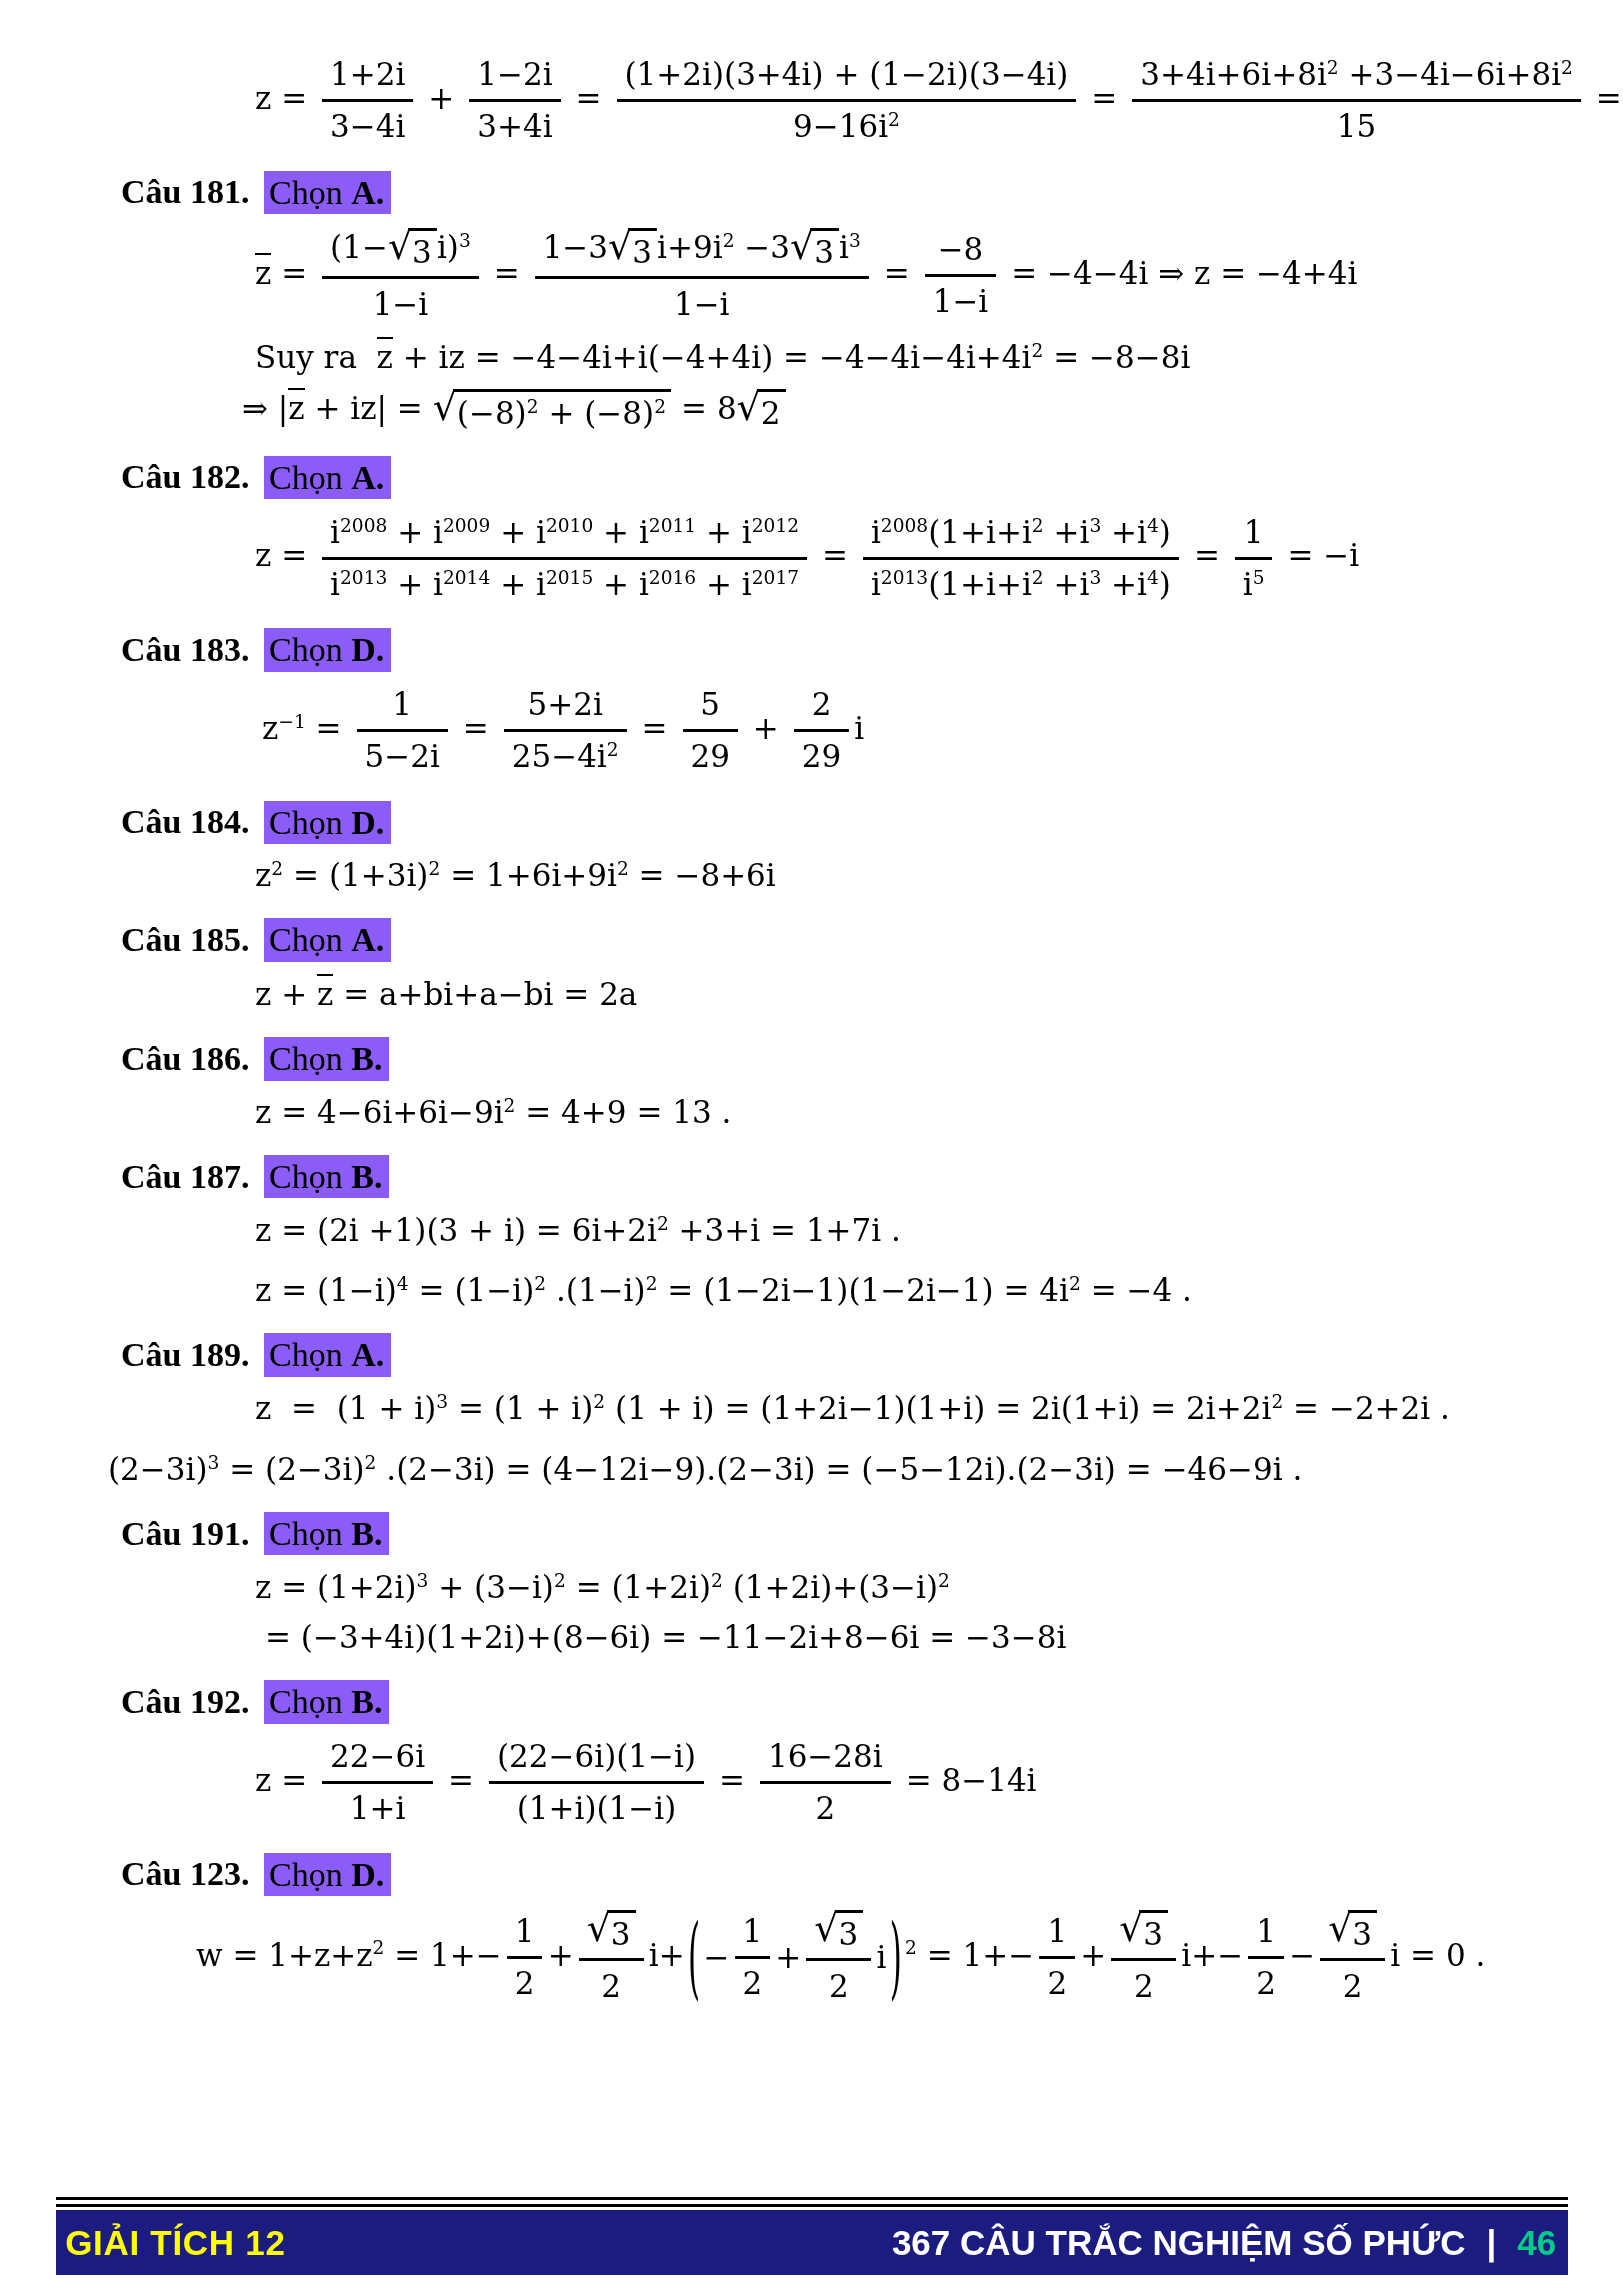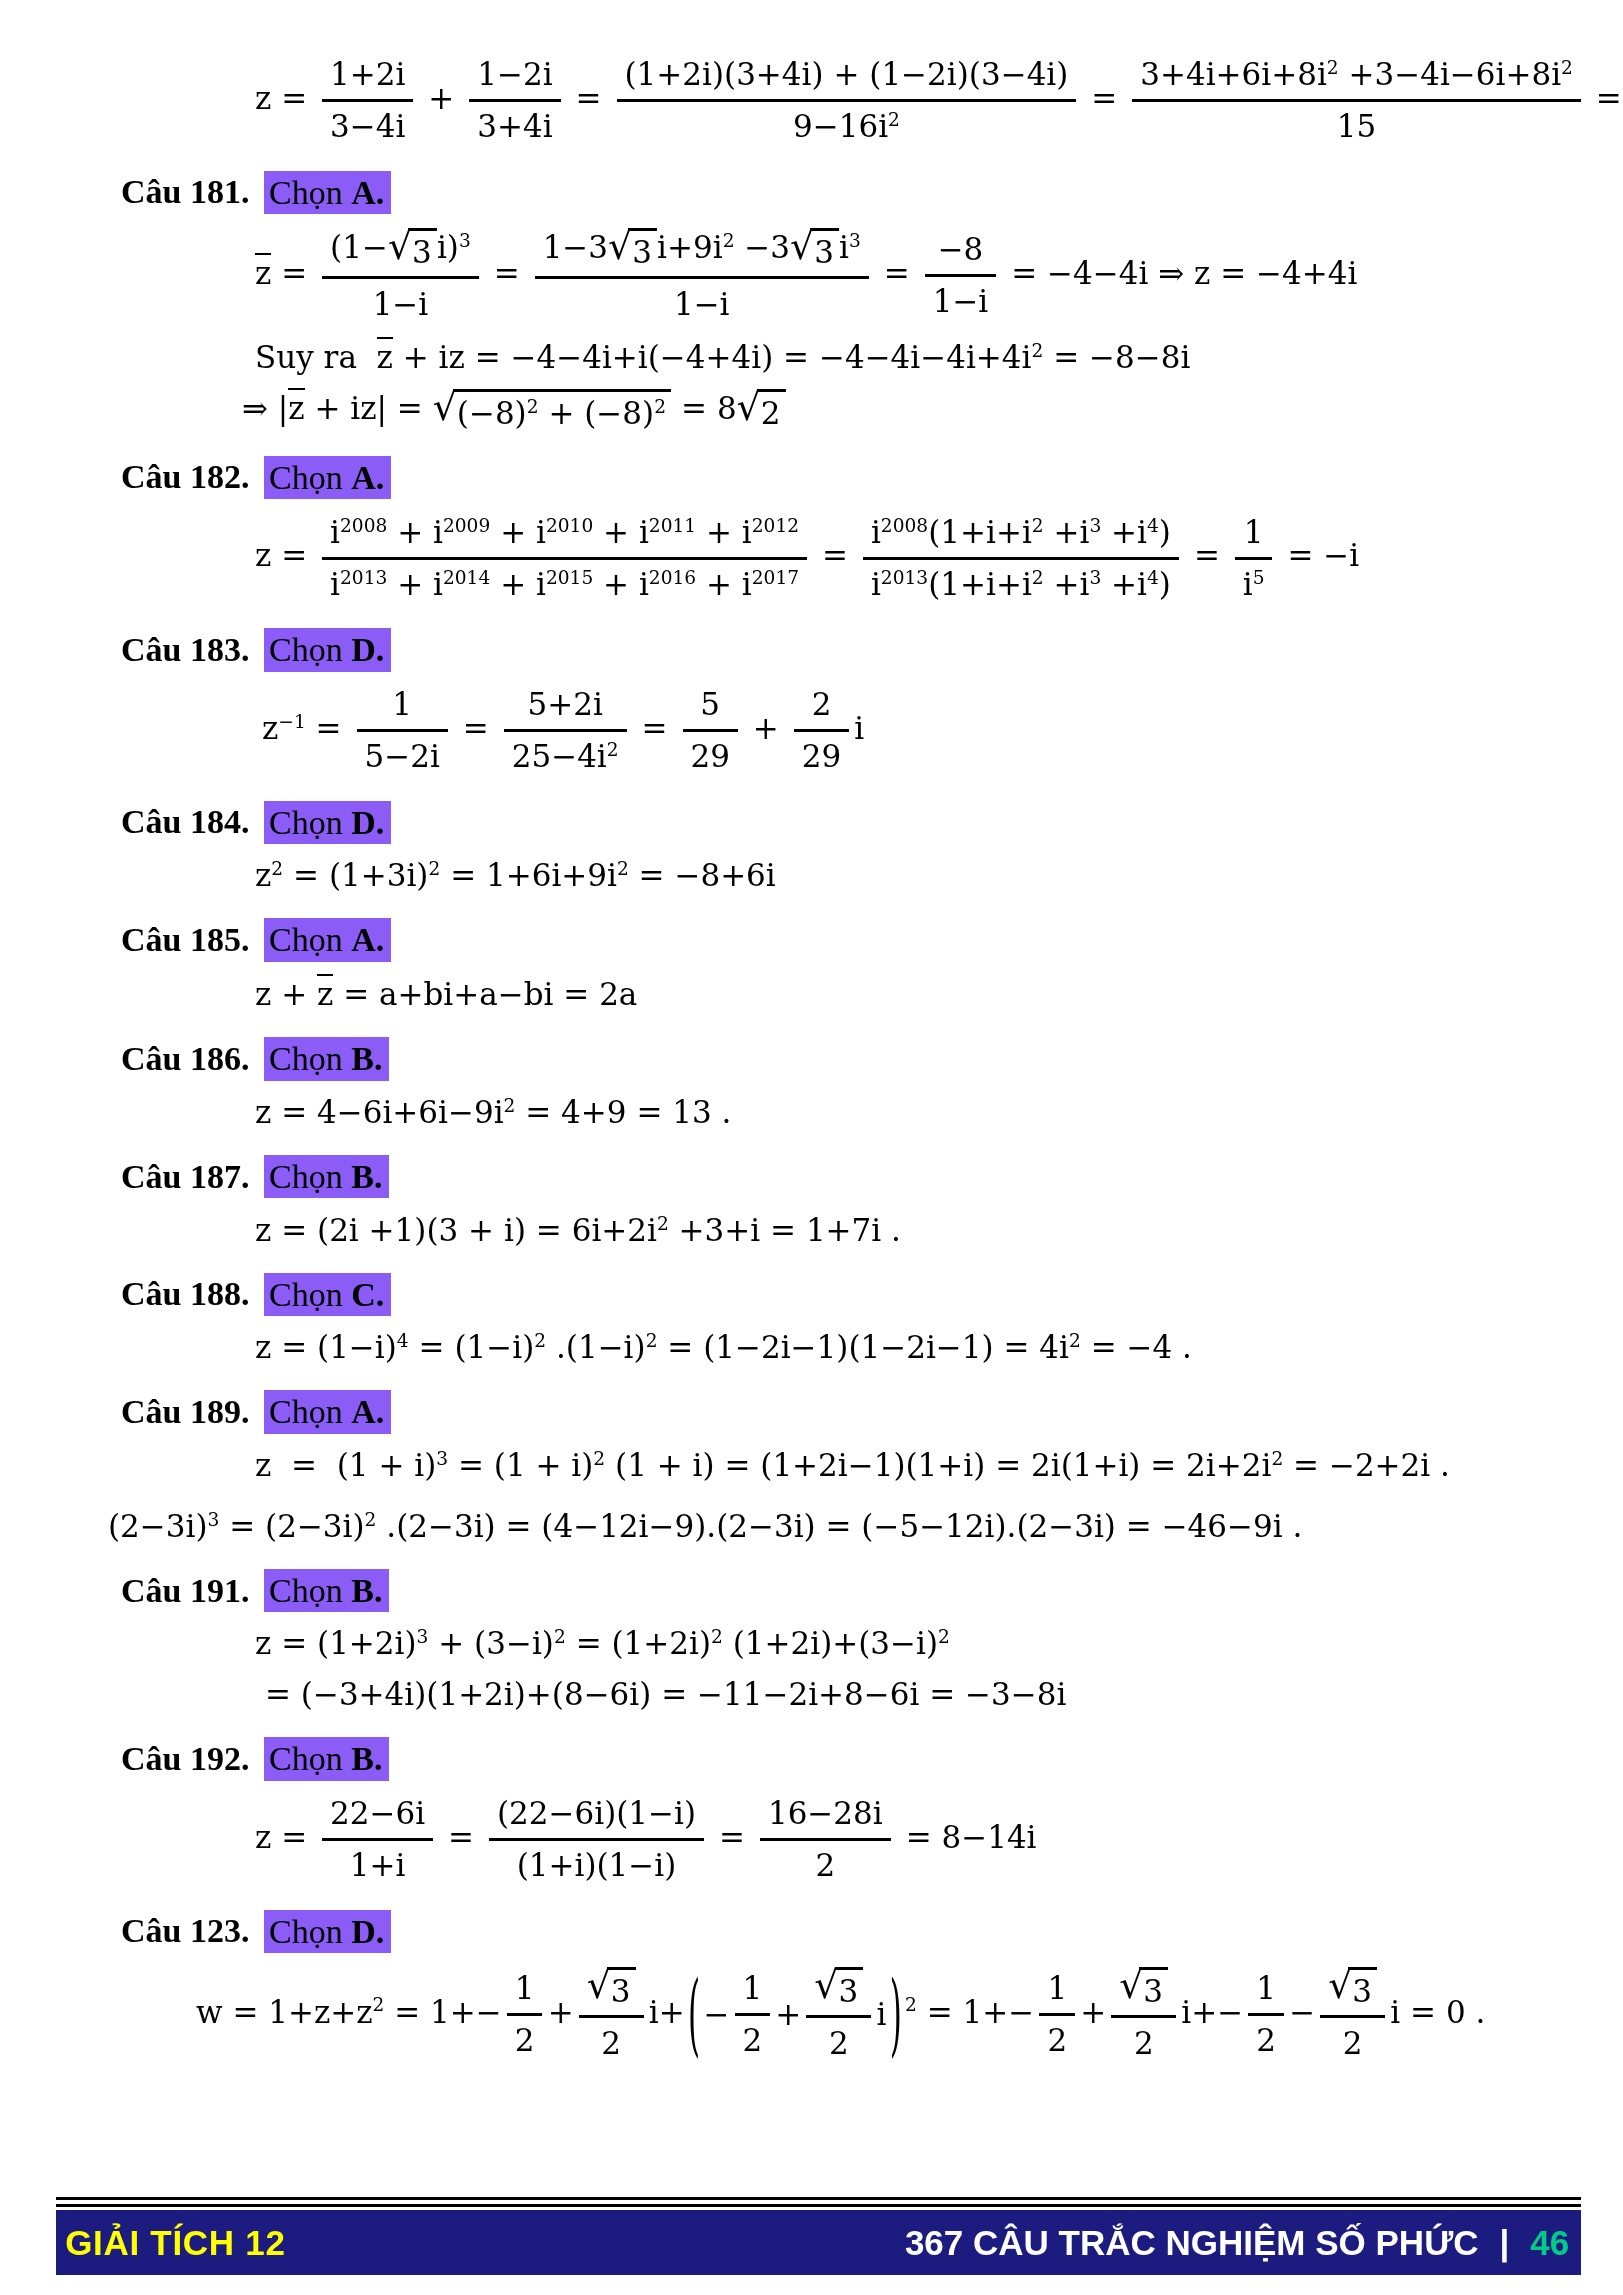--- a/index.html
+++ b/index.html
@@ -27,21 +27,21 @@
   .sqrt{display:inline-block;vertical-align:middle;white-space:nowrap;}
   .radical{display:inline-block;font-size:1.22em;vertical-align:top;margin-right:-3.9px;line-height:1;}
   .radicand{display:inline-block;border-top:3.3px solid #000;padding:2px 5.2px 0 3.9px;}
   .ovl{display:inline-block;border-top:2.6px solid #000;padding-top:2px;line-height:1.05;}
   .pgroup{display:inline;}
   .pgroup.tall{display:inline-flex;align-items:center;vertical-align:middle;}
   .pgroup.tall > .paren{transform:scaleY(2.9);padding:0 3.3px;display:inline-block;}
   .pgroup.tall > .pbody{display:inline-flex;align-items:center;}
 
   
-  #footer{position:absolute;left:56px;right:43px;bottom:19.6px;}
+  #footer{position:absolute;left:56px;right:56px;bottom:19.6px;}
   #footer-rule{height:3.9px;border-top:3.3px solid #000;border-bottom:3.3px solid #000;margin-bottom:3.9px;}
   #footer-bar{background:#1B1B80;height:65px;display:flex;align-items:center;
               justify-content:space-between;padding:0 11.8px 0 9.2px;
               font-family:"Liberation Sans",sans-serif;font-weight:bold;font-size:35px;}
   #footer-left{color:#FFFF00;letter-spacing:0.7px;}
   #footer-right{color:#FFFFFF;display:flex;align-items:center;gap:21px;}
   #footer-page{color:#00CC88;}
 </style>
 </head>
 <body>
@@ -76,21 +76,20 @@
         </div>
         <div class="qblock">
           <div class="qhead"><span class="qlabel">Câu 186.</span><span class="qanswer"><span>Chọn </span><b>B.</b></span></div>
           <div class="fline" style="padding-left: 255px; margin-top: 11.8px;"><span class="mx">z = 4−6i+6i−9i</span><span class="msup"><span class="mx">2</span></span><span class="mx"> = 4+9 = 13 .</span></div>
         </div>
         <div class="qblock">
           <div class="qhead"><span class="qlabel">Câu 187.</span><span class="qanswer"><span>Chọn </span><b>B.</b></span></div>
           <div class="fline" style="padding-left: 255px; margin-top: 11.8px;"><span class="mx">z = </span><span class="pgroup"><span class="paren">(</span><span class="pbody"><span class="mx">2i +1</span></span><span class="paren">)</span></span><span class="pgroup"><span class="paren">(</span><span class="pbody"><span class="mx">3 + i</span></span><span class="paren">)</span></span><span class="mx"> = 6i+2i</span><span class="msup"><span class="mx">2</span></span><span class="mx"> +3+i = 1+7i .</span></div>
         </div>
         <div class="qblock">
-          <div class="qhead"><span class="qlabel">Câu 188.</span><span class="qanswer"><span>Chọn </span><b>C.</b></span></div>
           <div class="fline" style="padding-left: 255px; margin-top: 11.8px;"><span class="mx">z = </span><span class="pgroup"><span class="paren">(</span><span class="pbody"><span class="mx">1−i</span></span><span class="paren">)</span></span><span class="msup"><span class="mx">4</span></span><span class="mx"> = </span><span class="pgroup"><span class="paren">(</span><span class="pbody"><span class="mx">1−i</span></span><span class="paren">)</span></span><span class="msup"><span class="mx">2</span></span><span class="mx"> .</span><span class="pgroup"><span class="paren">(</span><span class="pbody"><span class="mx">1−i</span></span><span class="paren">)</span></span><span class="msup"><span class="mx">2</span></span><span class="mx"> = (1−2i−1)(1−2i−1) = 4i</span><span class="msup"><span class="mx">2</span></span><span class="mx"> = −4 .</span></div>
         </div>
         <div class="qblock">
           <div class="qhead"><span class="qlabel">Câu 189.</span><span class="qanswer"><span>Chọn </span><b>A.</b></span></div>
           <div class="fline" style="padding-left: 255px; margin-top: 11.8px;"><span class="mx">z  =  </span><span class="pgroup"><span class="paren">(</span><span class="pbody"><span class="mx">1 + i</span></span><span class="paren">)</span></span><span class="msup"><span class="mx">3</span></span><span class="mx"> = </span><span class="pgroup"><span class="paren">(</span><span class="pbody"><span class="mx">1 + i</span></span><span class="paren">)</span></span><span class="msup"><span class="mx">2</span></span><span class="mx"> </span><span class="pgroup"><span class="paren">(</span><span class="pbody"><span class="mx">1 + i</span></span><span class="paren">)</span></span><span class="mx"> = (1+2i−1)(1+i) = 2i(1+i) = 2i+2i</span><span class="msup"><span class="mx">2</span></span><span class="mx"> = −2+2i .</span></div>
         </div>
         <div class="qblock">
           <div class="fline" style="padding-left: 108px; margin-top: 2px;"><span class="mx">(2−3i)</span><span class="msup"><span class="mx">3</span></span><span class="mx"> = (2−3i)</span><span class="msup"><span class="mx">2</span></span><span class="mx"> .(2−3i) = (4−12i−9).(2−3i) = (−5−12i).(2−3i) = −46−9i .</span></div>
         </div>
         <div class="qblock">

